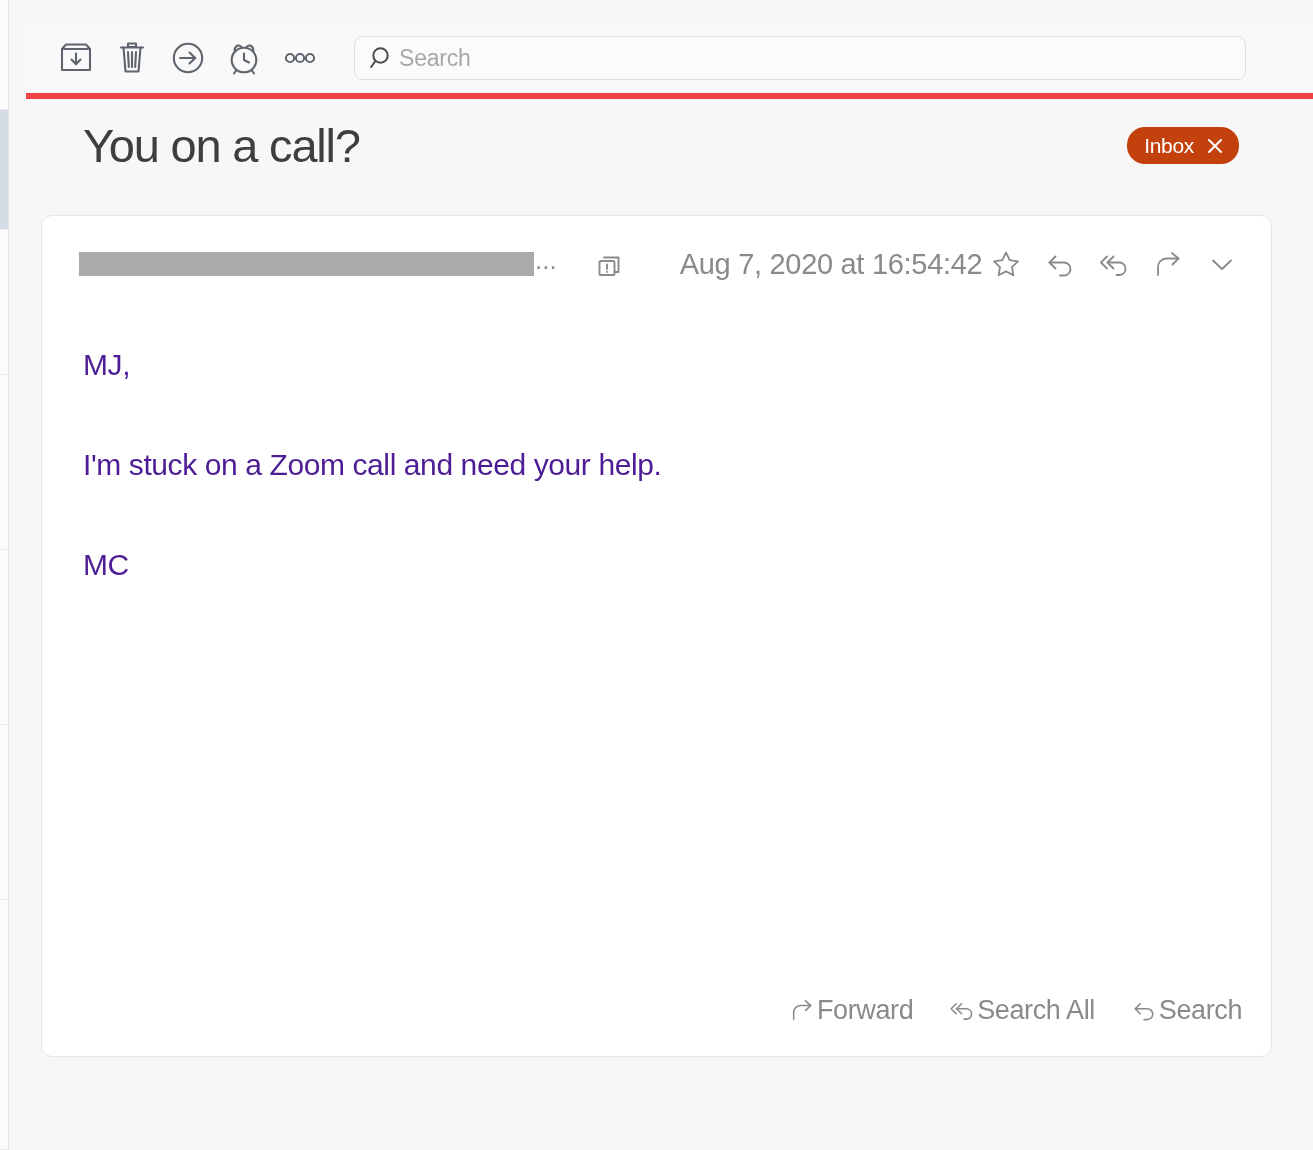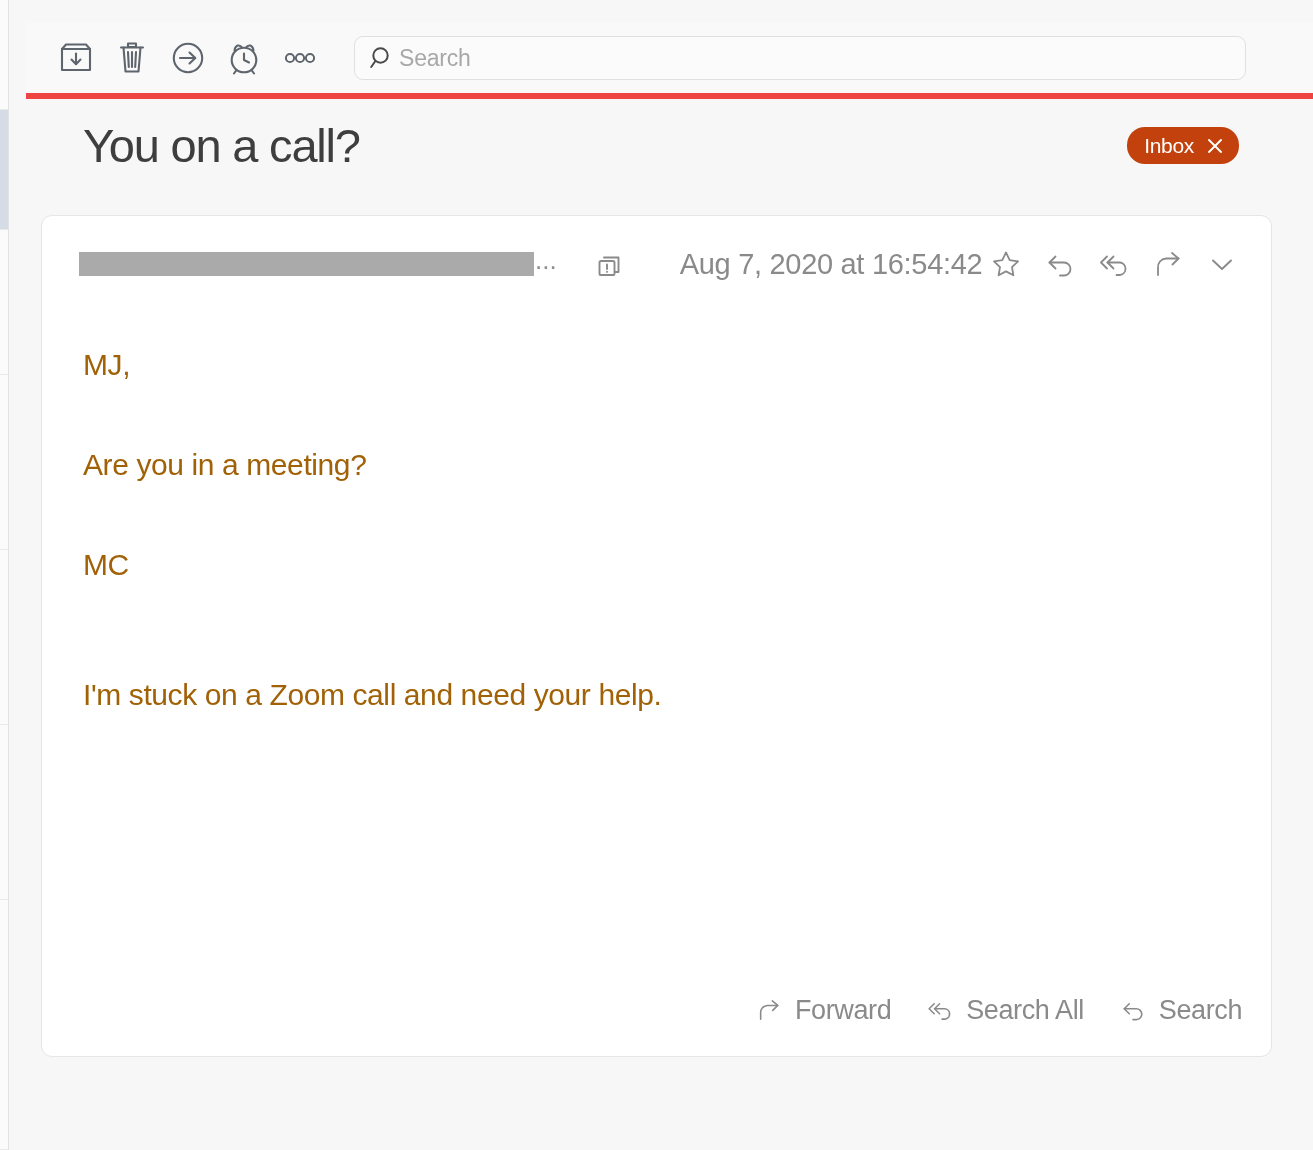--- a/index.html
+++ b/index.html
@@ -192,21 +192,21 @@
     justify-content: center;
     cursor: pointer;
   }
 
   
   #msg-body {
     padding: 38px 37px 0 41px;
   }
   .body-line {
     font-size: 30px;
-    color: #a16207;
+    color: #4c1d95;
     letter-spacing: -0.4px;
     line-height: 1;
     margin-bottom: 70px;
     white-space: pre-wrap;
   }
   .body-line.gap-extra { margin-bottom: 100px; }
   .body-line.last { margin-bottom: 0; }
 
   
   #msg-footer {
@@ -219,21 +219,20 @@
     align-items: center;
     justify-content: flex-end;
     padding-right: 29px;
     box-sizing: border-box;
     gap: 34px;
   }
   .footer-btn {
     display: flex;
     align-items: flex-start;
     cursor: pointer;
-    gap: 11px;
   }
   .footer-btn .fb-label {
     font-size: 27px;
     color: #8a8a8a;
     letter-spacing: -0.4px;
   }
   .footer-btn .fb-ico {
     display: flex;
     align-items: center;
   }
@@ -385,23 +384,22 @@
       <span class="act">
         <svg width="36" height="36" viewBox="0 0 36 36" fill="none" stroke="#8a8a8a" stroke-width="1.9" stroke-linecap="round" stroke-linejoin="round">
           <path d="M9 14.5 L18 23 L27 14.5"></path>
         </svg>
       </span>
     </div>
   </div>
 
   <div id="msg-body">
     <div class="body-line">MJ,</div>
-    <div class="body-line">Are you in a meeting?</div>
+    <div class="body-line">I'm stuck on a Zoom call and need your help.</div>
     <div class="body-line gap-extra">MC</div>
-    <div class="body-line">I'm stuck on a Zoom call and need your help.</div>
   </div>
 
   <div id="msg-footer">
 
     <div class="footer-btn">
       <span class="fb-ico">
         <svg width="30" height="30" viewBox="0 0 36 36" fill="none" stroke="#8a8a8a" stroke-width="1.9" stroke-linecap="round" stroke-linejoin="round">
           <path d="M22 7 L28.5 12.5 L22.5 18.5"></path>
           <path d="M28.5 12.5 L16 12.5 A8.5 8.5 0 0 0 8 22 L8 29"></path>
         </svg>

